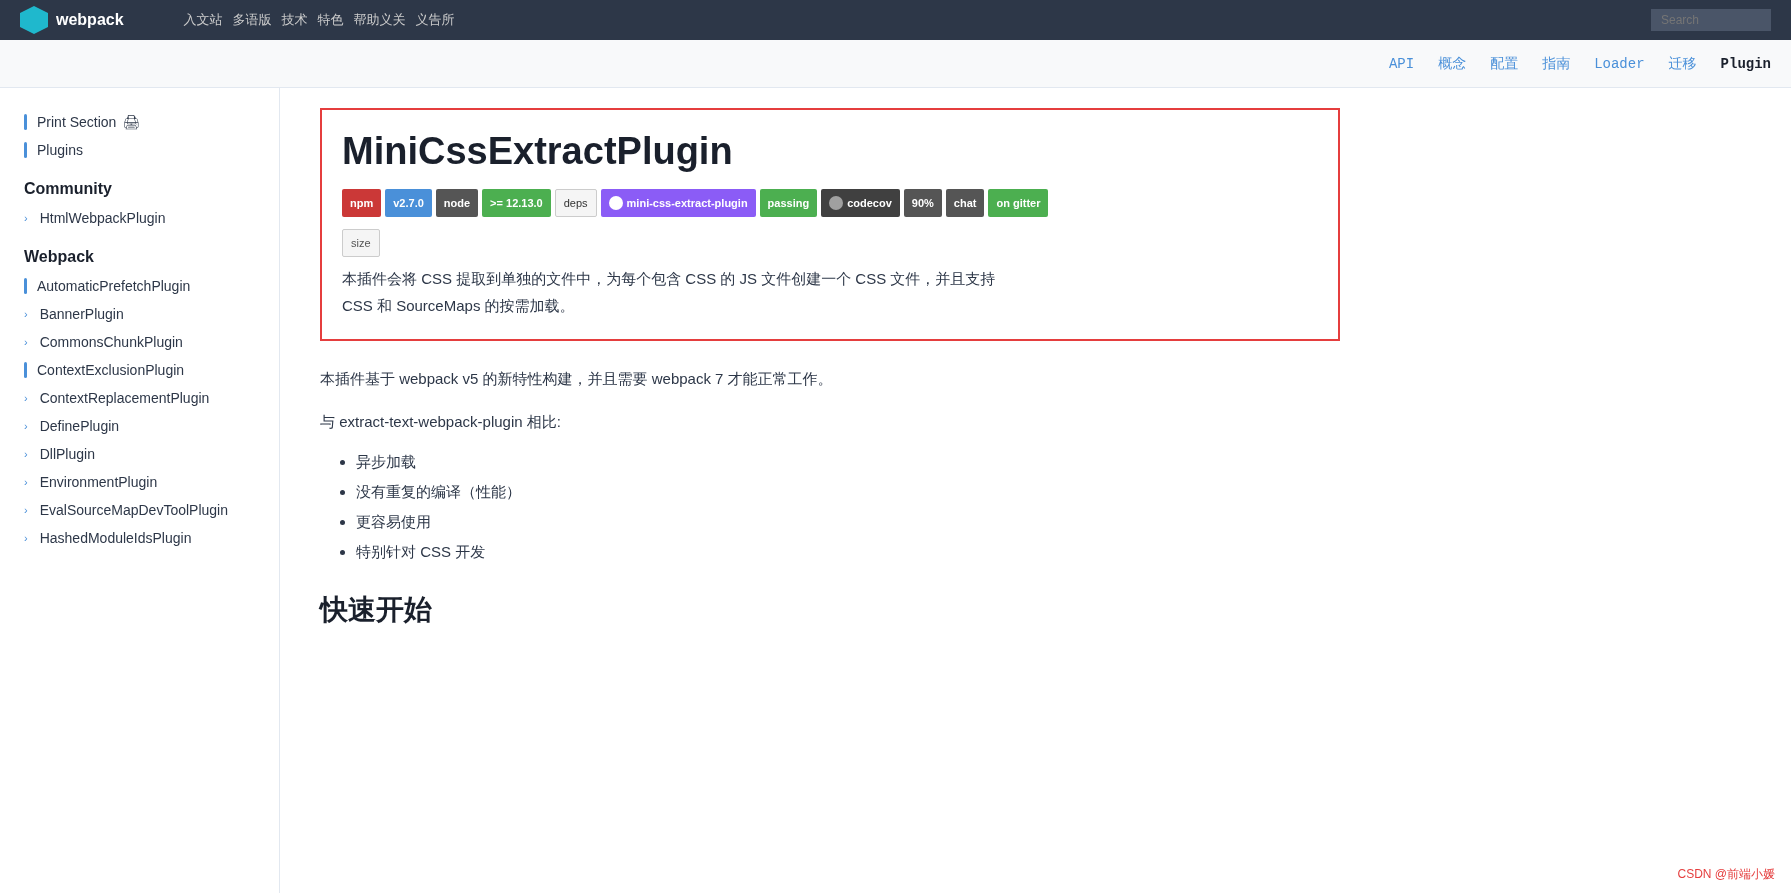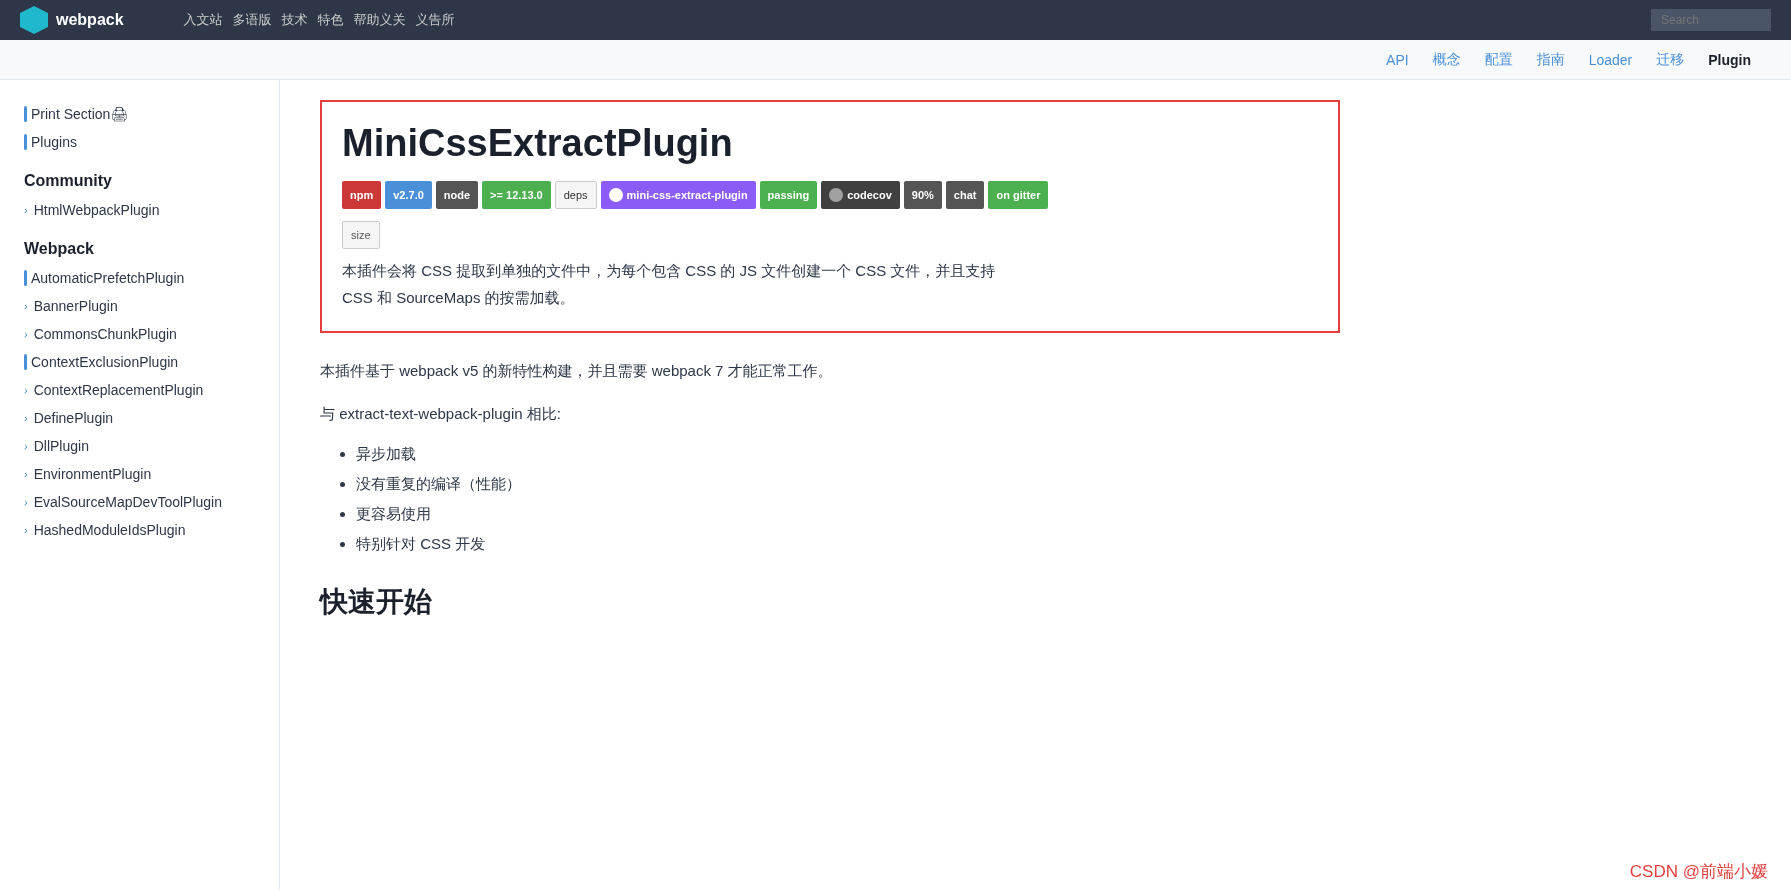--- a/index.html
+++ b/index.html
@@ -53,26 +53,27 @@
       padding: 4px 10px;
       color: #fff;
       font-size: 12px;
       width: 120px;
     }
 
     
     .secondary-nav {
       background: #f8f9fa;
       border-bottom: 1px solid #e2e8f0;
-      height: 40px;
+      height: 48px;
       display: flex;
       align-items: center;
       justify-content: flex-end;
-      padding: 0 40px;
+      padding: 0 20px;
       gap: 24px;
+      font-family: Liberation Mono, monospace;
     }
     .secondary-nav a {
       color: #4a90d9;
       text-decoration: none;
       font-size: 14px;
     }
     .secondary-nav a.active {
       color: #1a202c;
       font-weight: 600;
     }
@@ -87,21 +88,21 @@
     .sidebar {
       width: 280px;
       min-width: 280px;
       padding: 20px 0;
       border-right: 1px solid #e2e8f0;
       background: #fff;
     }
     .sidebar-item {
       display: flex;
       align-items: center;
-      gap: 0;
+      gap: 6px;
       padding: 6px 24px;
       cursor: pointer;
       color: #2d3748;
       font-size: 14px;
       text-decoration: none;
     }
     .sidebar-item .bar-indicator {
       width: 3px;
       height: 16px;
       background: #4a90d9;
@@ -199,22 +200,22 @@
       font-size: 28px;
       font-weight: 700;
       color: #1a202c;
       margin-top: 20px;
     }
 
     
     .footer-attr {
       position: fixed;
       bottom: 10px;
-      right: 23px;
-      font-size: 17px;
+      right: 16px;
+      font-size: 12px;
       color: #e53e3e;
     }
 
     
     .print-icon {
       display: inline-block;
       font-size: 14px;
     }
   </style>
 </head>

